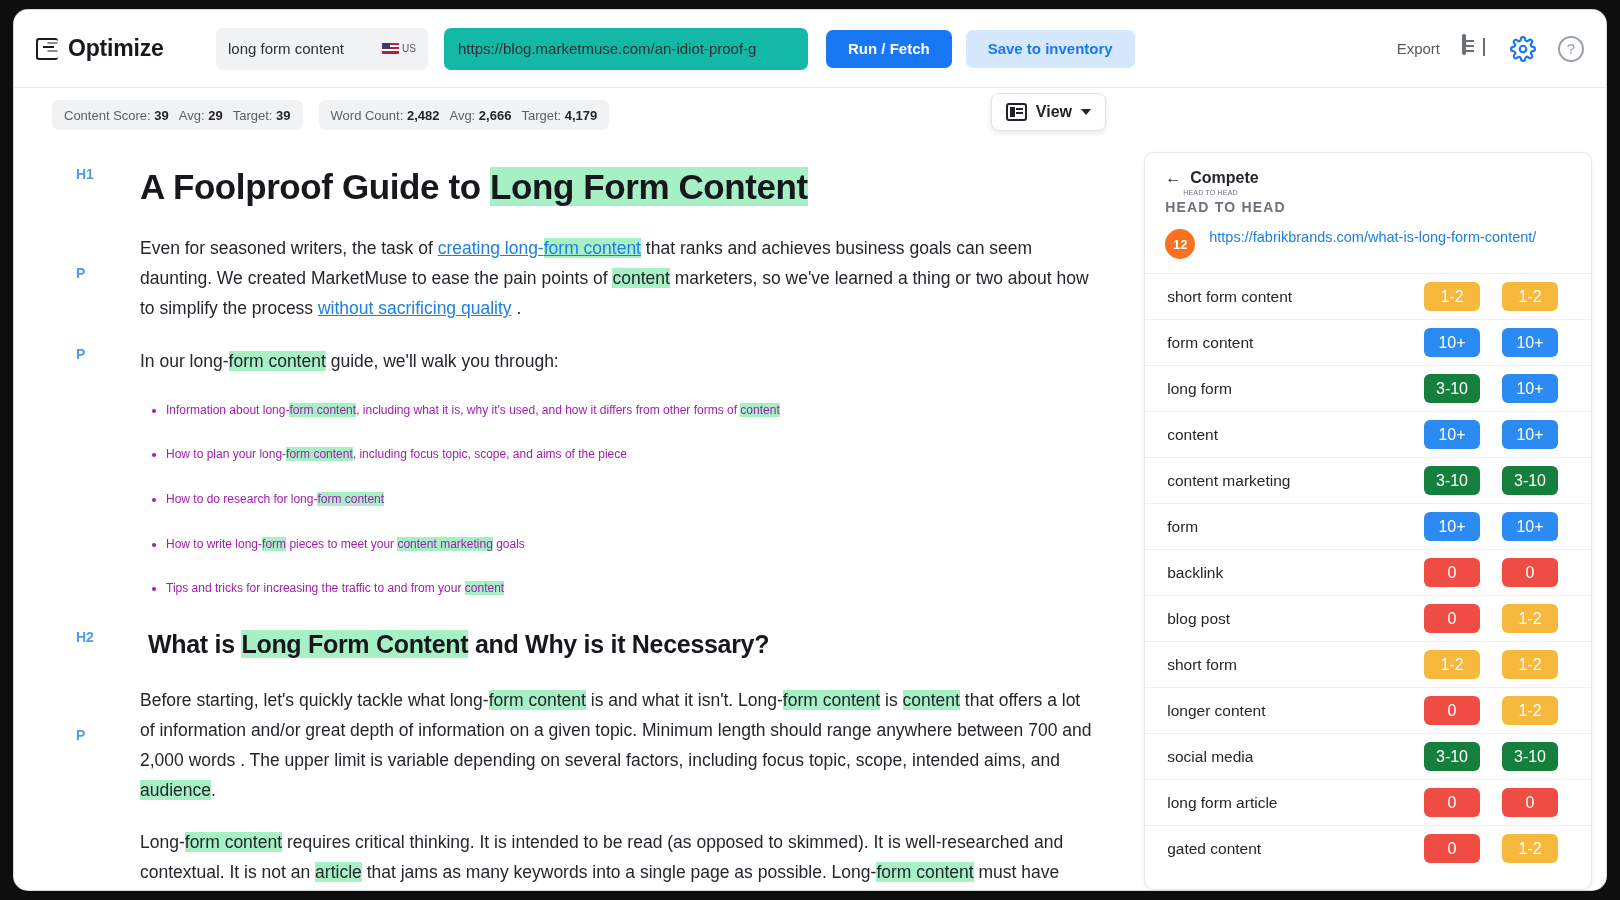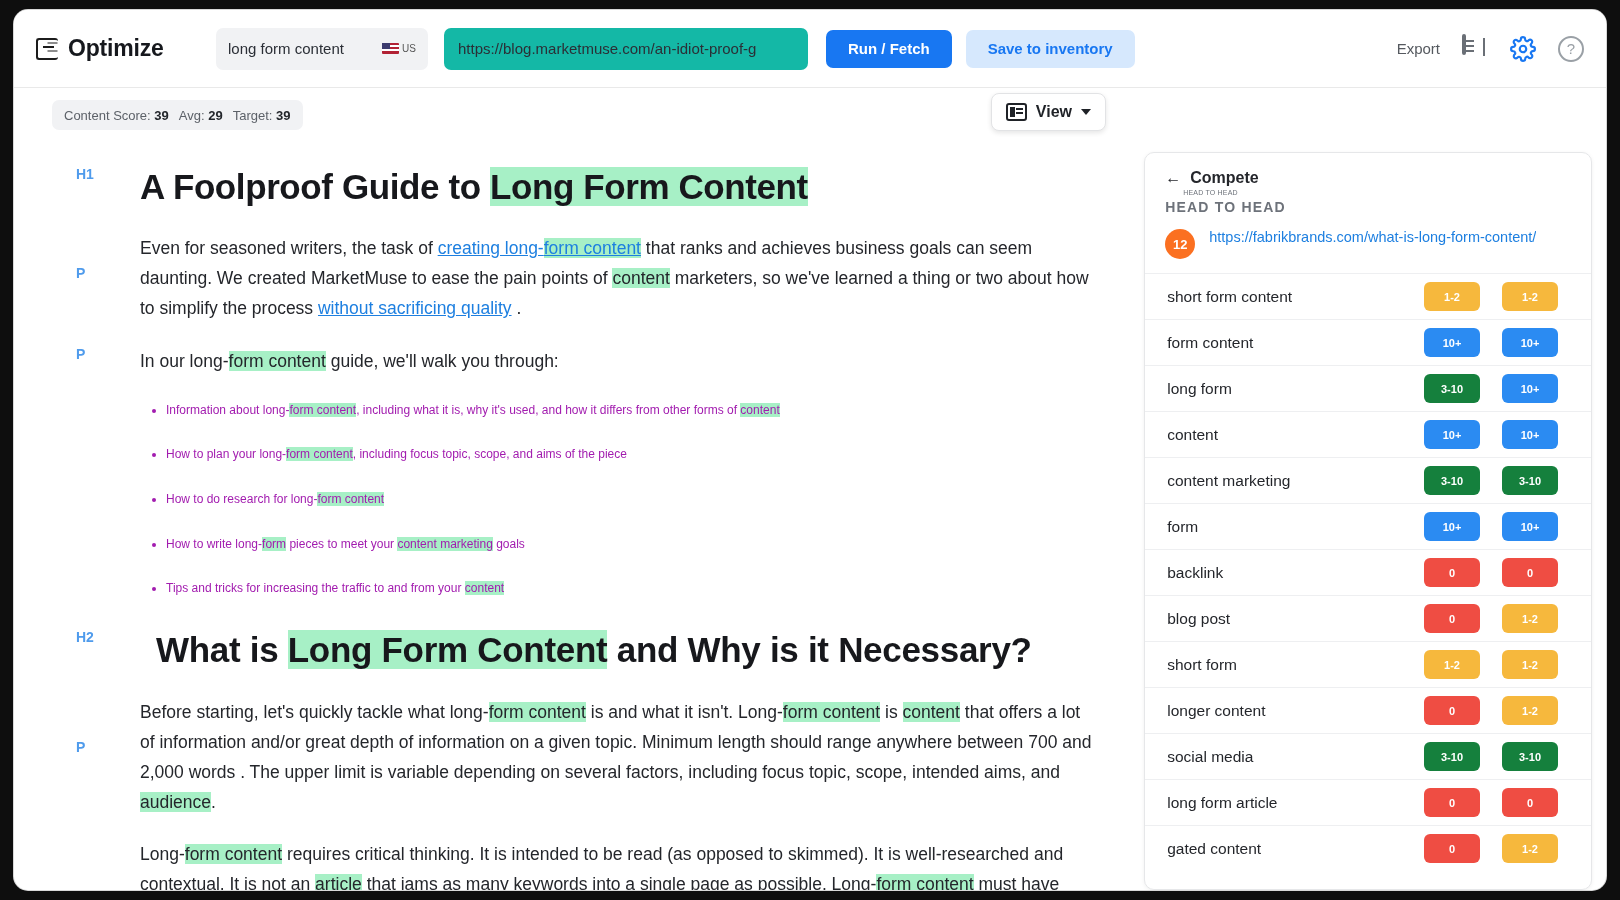--- a/index.html
+++ b/index.html
@@ -172,21 +172,21 @@
   .blk { position: relative; padding-left: 80px; }
   .blk .tag {
     position: absolute; left: 16px;
     color: #4f9bec; font-size: 14px; font-weight: 700;
   }
   h1.doc {
     font-size: 35px; line-height: 1.18; margin: 18px 0 0 0; color:#17181c; font-weight: 800;
     letter-spacing: -0.4px;
   }
   h2.doc {
-    font-size: 35px; line-height: 1.2; margin: 16px; color:#17181c; font-weight: 800;
+    font-size: 25px; line-height: 1.2; margin: 8px; color:#17181c; font-weight: 800;
     letter-spacing: -0.3px;
   }
   p.doc { font-size: 17.5px; line-height: 1.72; color: #24262b; margin: 0; }
   ul.doc { margin: 0; padding-left: 26px; }
   ul.doc li { font-size: 12px; line-height: 1.72; color: #a21caf; margin-top: 24px; }
   .hl { background: #a7f0c6; }
   .lk { color: #1d7fe0; text-decoration: underline; }
   .sp-h1 { margin-top: 24px; }
   .sp { margin-top: 26px; }
 
@@ -239,21 +239,21 @@
     display: flex; align-items: center;
     padding: 8px 22px;
     border-top: 1px solid #eeeff1;
     height: 46px;
   }
   .trow .c1 { flex: 1; font-size: 15.5px; color: #24262b; }
   .trow .c2, .trow .c3 { width: 78px; display: flex; justify-content: center; }
   .chip {
     min-width: 56px; height: 29px;
     border-radius: 6px;
-    color: #fff; font-size: 11px; font-weight: 700;
+    color: #fff; font-size: 16px; font-weight: 400;
     display: flex; align-items: center; justify-content: center;
   }
   .c-yellow { background: #f5b битва; }
   .c-yellow { background: #f6b83d; }
   .c-blue   { background: #2b8bf2; }
   .c-green  { background: #15803d; }
   .c-red    { background: #ef4d43; }
 </style>
 </head>
 <body>
@@ -296,20 +296,28 @@
 
   <div class="metrics">
     <div class="pill">
       <span><span>Content Score:</span>
       <b>39</b></span>
       <span><span>Avg:</span>
       <b>29</b></span>
       <span><span>Target:</span>
       <b>39</b></span>
     </div>
+    <div class="pill">
+      <span><span>Word Count:</span>
+      <b>2,482</b></span>
+      <span><span>Avg:</span>
+      <b>2,666</b></span>
+      <span><span>Target:</span>
+      <b>4,179</b></span>
+    </div>
 
     <div class="view-btn">
       <span class="view-icon"></span>
       <span>View</span>
       <span class="caret"></span>
     </div>
   </div>
 
   <div class="body-area">
 

